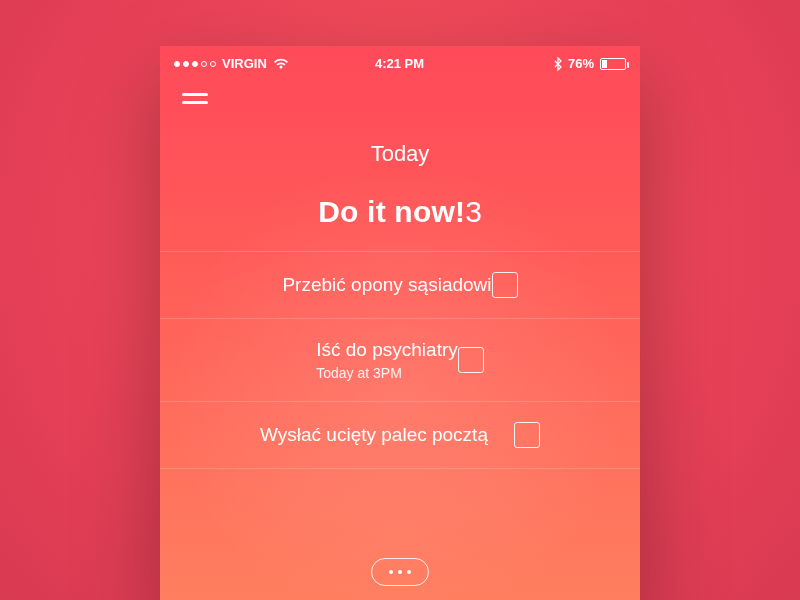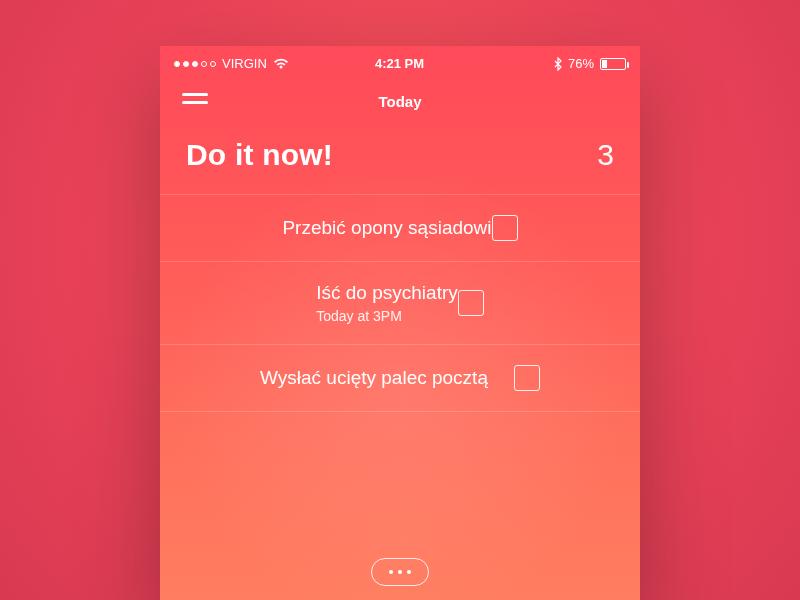--- a/index.html
+++ b/index.html
@@ -24,43 +24,43 @@
     position:absolute; inset:0;
     background: radial-gradient(circle at 50% 62%, rgba(255,255,255,0.10) 0%, rgba(255,255,255,0.05) 30%, rgba(255,255,255,0) 55%);
     pointer-events:none;
   }
   .status-bar {
     display:flex; align-items:center; justify-content:space-between;
     padding: 10px 14px 6px 14px;
     font-size: 13px; font-weight: 500;
     position: relative; z-index:2;
   }
-  .status-left, .status-right { display:flex; align-items:center; gap:6px; }
+  .status-left, .status-right { display:flex; align-items:center; gap:6px;font-weight:bold; }
   .dots { display:flex; gap:3px; align-items:center; }
   .dot { width:6px; height:6px; border-radius:50%; border:1px solid #fff; }
   .dot.filled { background:#fff; }
   .wifi svg, .bt svg { display:block; }
   .battery {
     width:26px; height:12px; border:1px solid #fff; border-radius:2px; position:relative;
   }
   .battery::after{ content:""; position:absolute; right:-4px; top:3px; width:2px; height:6px; background:#fff; border-radius:1px;}
   .battery .fill{ position:absolute; left:1px; top:1px; bottom:1px; width:22%; background:#fff; }
   .status-center { position:absolute; left:0; right:1px; text-align:center; font-size:13px; font-weight:600; }
 
   .nav {
     display:flex; align-items:center; justify-content:center;
     position:relative; padding: 16px 18px 20px 18px; z-index:2;
   }
   .menu-btn { position:absolute; left:22px; top:16px; width:26px; height:16px; cursor:pointer; }
   .menu-btn span{ display:block; height:3px; background:#fff; border-radius:2px; }
   .menu-btn span + span { margin-top:5px; }
-  .nav-title { font-size:15px; font-weight:700; }
+  .nav-title { font-size:22px; font-weight:400;margin-top:48px; }
 
   .header-row {
-    display:flex; justify-content:space-between; align-items:baseline;
+    display:flex; justify-content:center; align-items:baseline;
     padding: 8px 26px 22px 26px; z-index:2; position:relative;
   }
   .header-row h1 { font-size:30px; font-weight:700; letter-spacing:0.2px; }
   .header-row .count { font-size:30px; font-weight:400; }
 
   .list { z-index:2; position:relative; }
   .item {
     display:flex; align-items:center; justify-content:center;
     padding: 20px 26px;
     border-top: 1px solid rgba(255,255,255,0.18);

